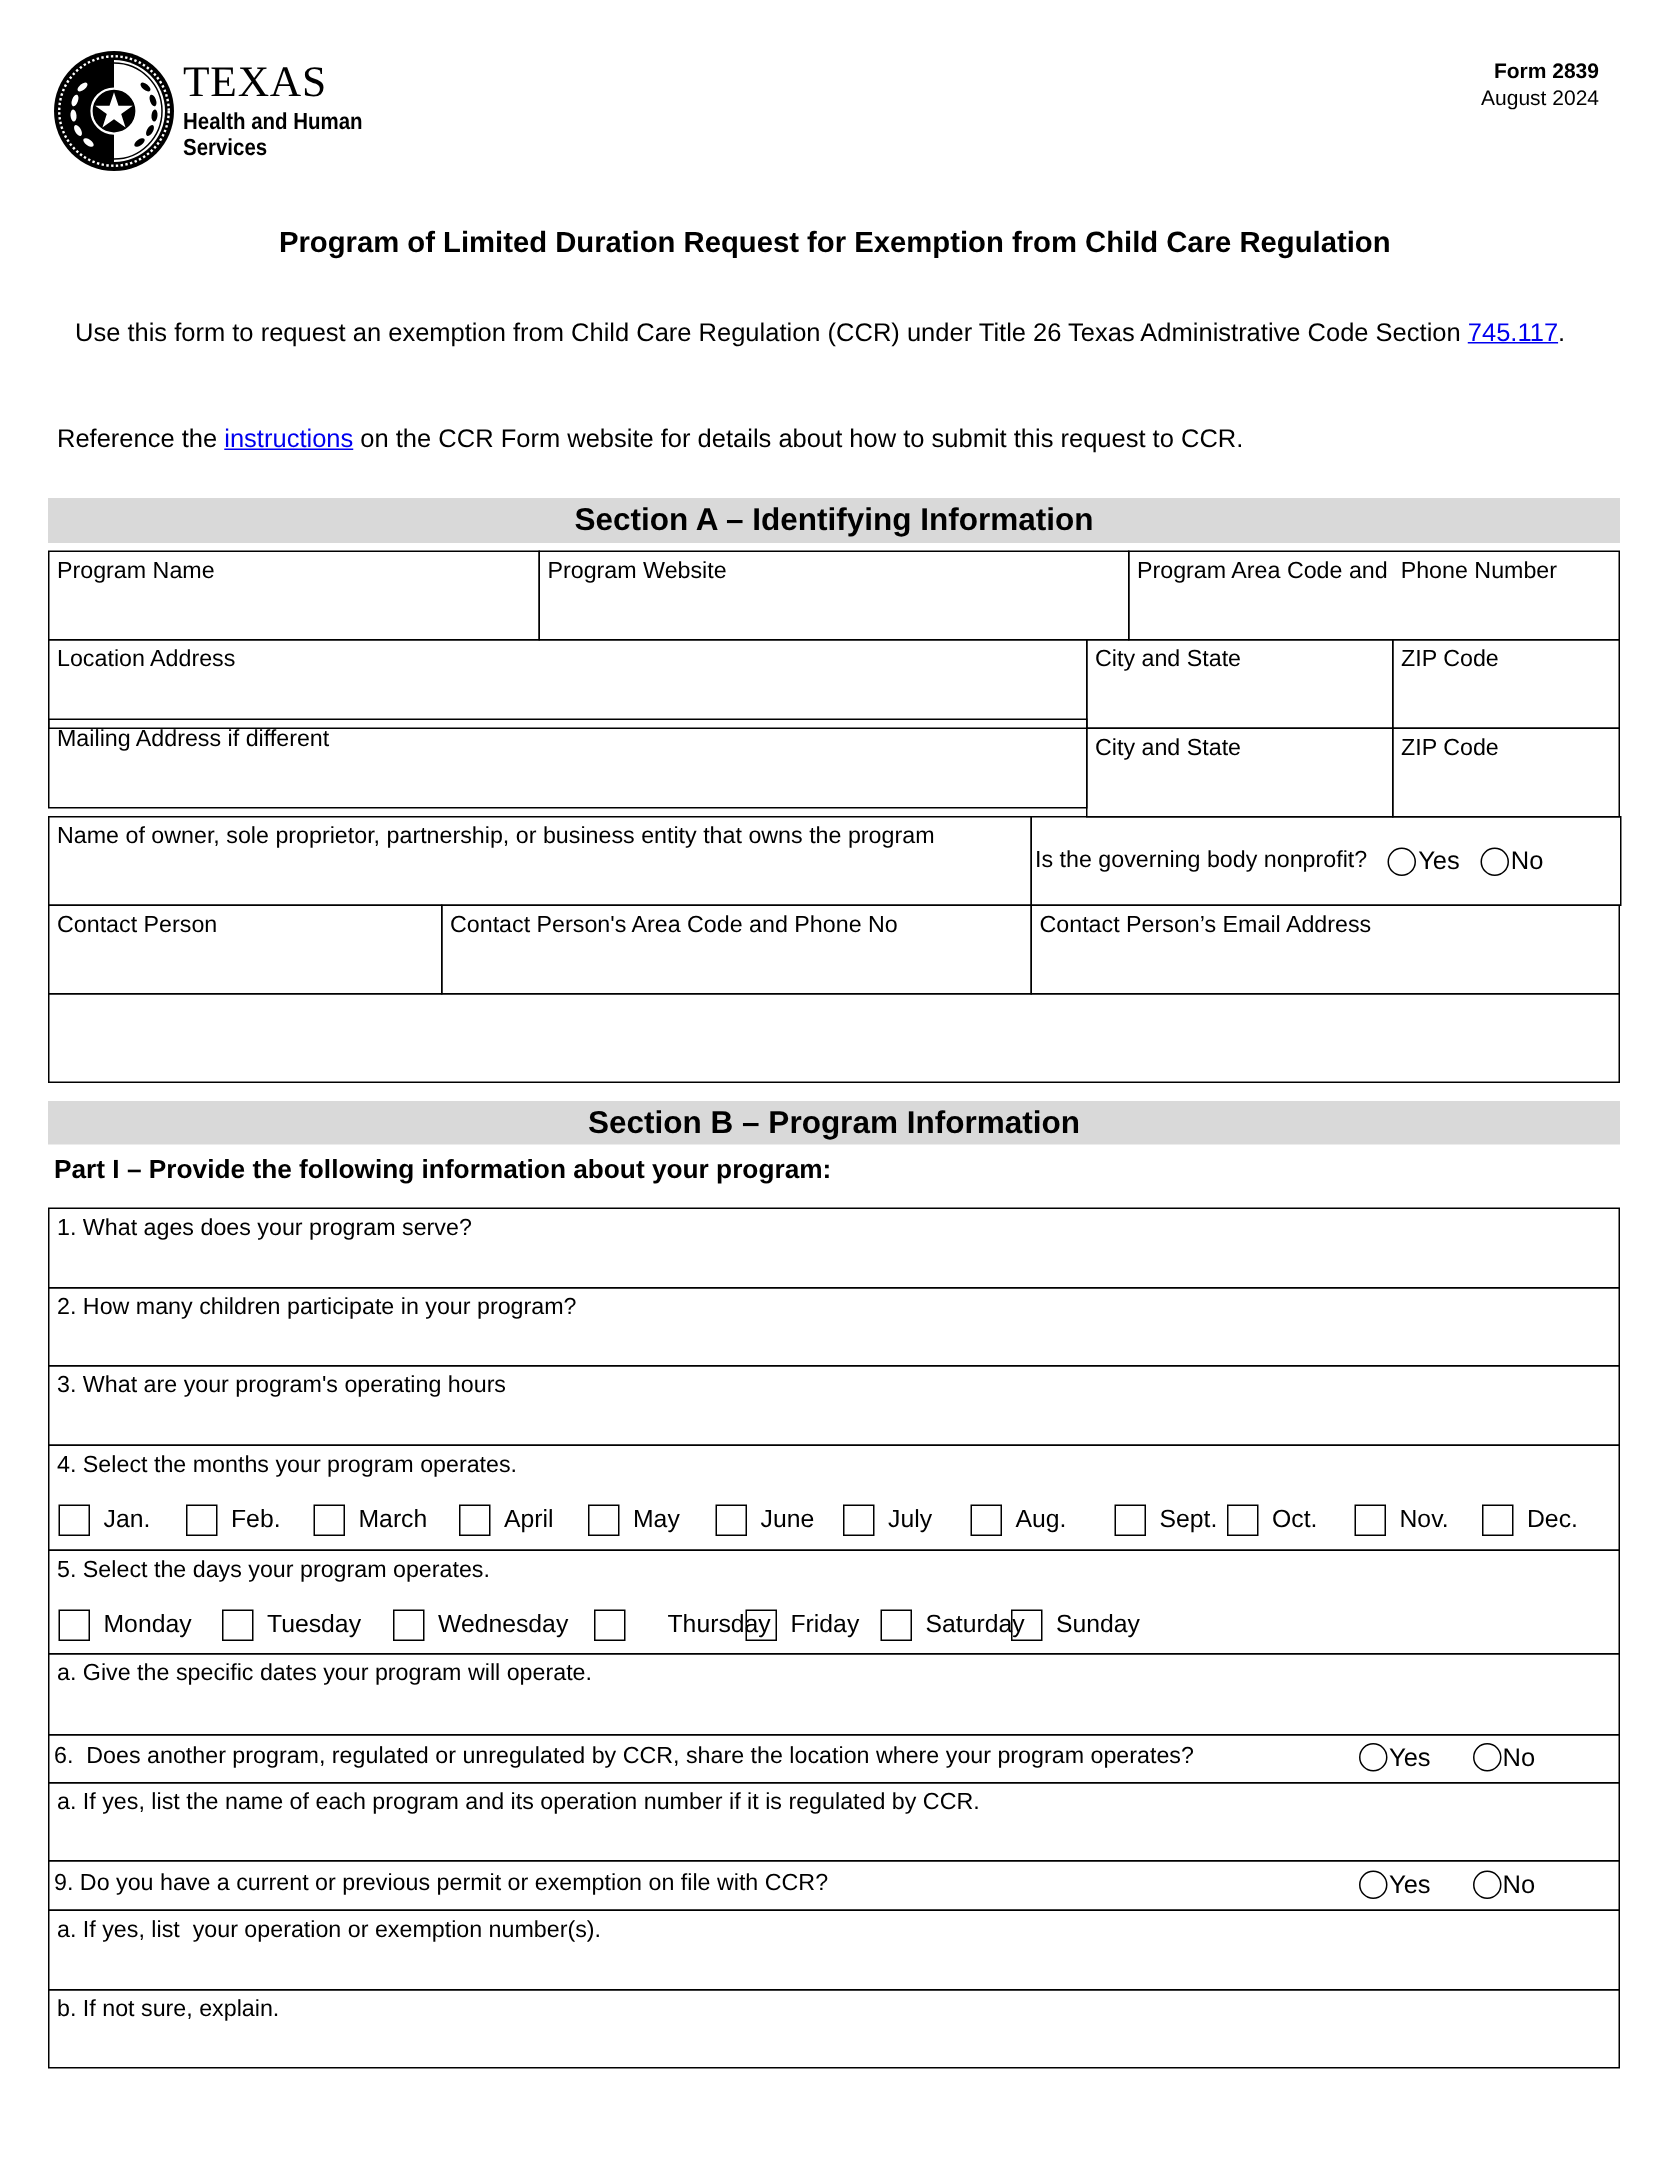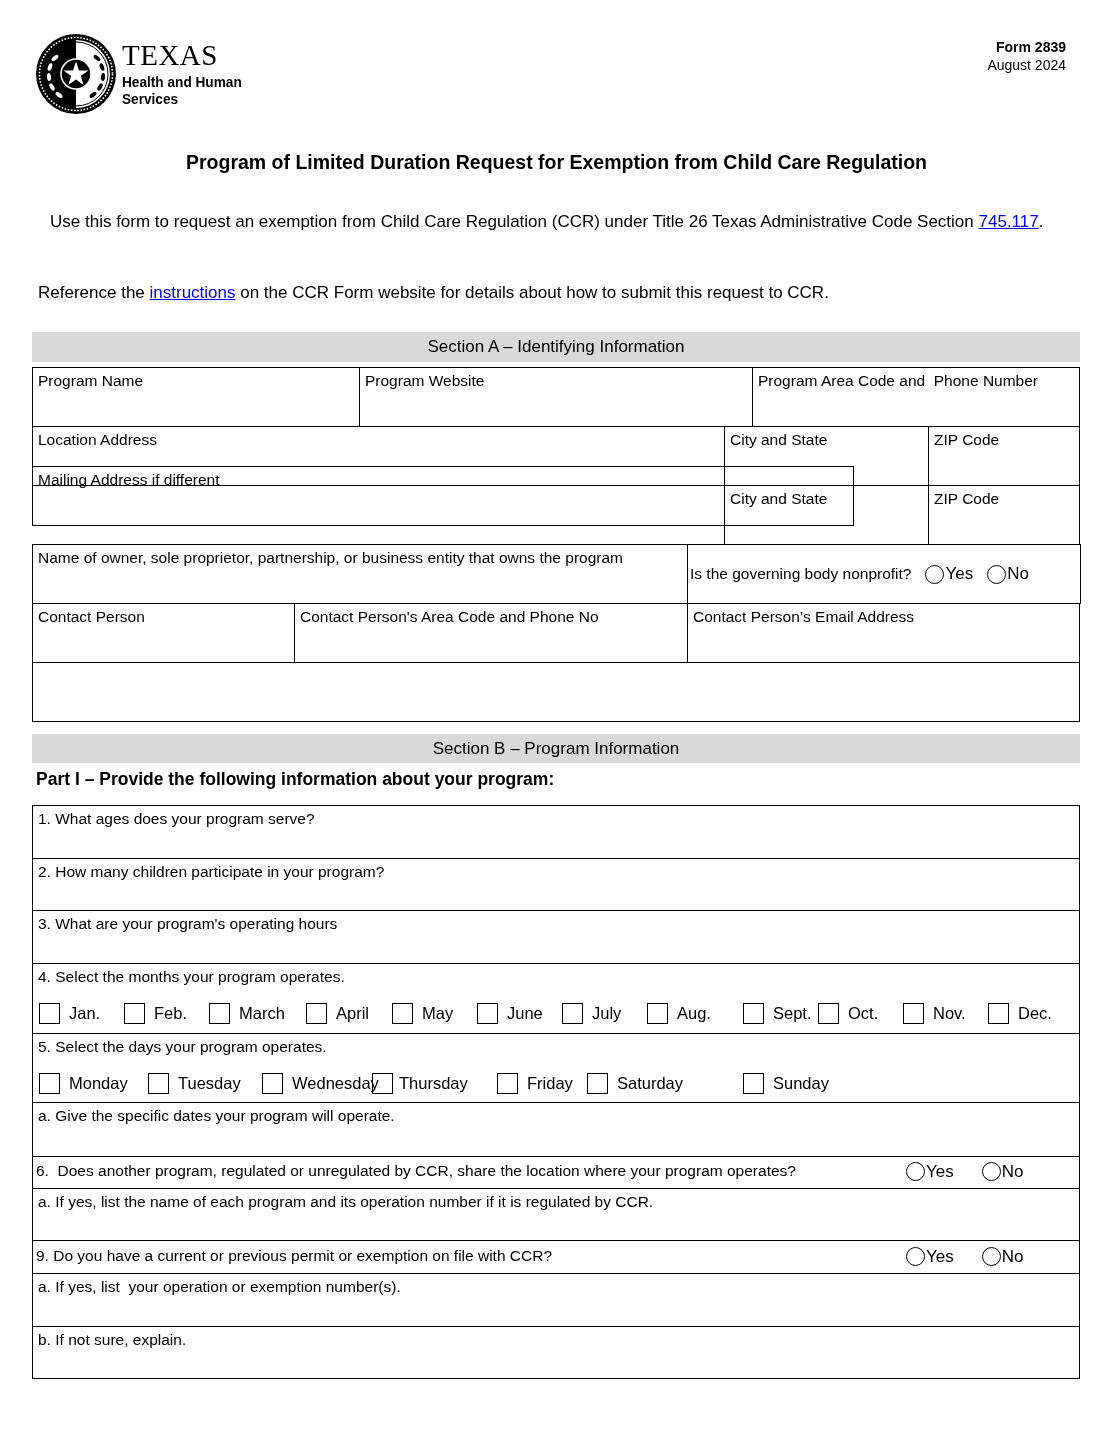--- a/index.html
+++ b/index.html
@@ -16,21 +16,21 @@
   .form-id { right: 47px; top: 38px; text-align: right; font-size: 14px; line-height: 18px; }
   .form-id .num { font-weight: bold; }
 
   .title { left: 0; width: 1113px; top: 151px; text-align: center; font-weight: bold; font-size: 19.5px; }
 
   .intro { left: 50px; top: 211px; width: 1000px; font-size: 17px; line-height: 22px; }
   .intro2 { left: 38px; top: 282px; width: 1000px; font-size: 17px; line-height: 22px; }
   a.link { color: #0000ee; text-decoration: underline; }
 
   
-  .section-hdr { left: 32px; width: 1048px; height: 30px; background: #d9d9d9; text-align: center; font-weight: normal; font-size: 17px; line-height: 30px; }
+  .section-hdr { left: 32px; width: 1048px; height: 30px; background: #d9d9d9; text-align: center; font-weight: bold; font-size: 21px; line-height: 30px; }
 
   
   .cell { position: absolute; border: 1px solid #000; font-size: 15.5px; padding: 4px 5px; line-height: 18px; }
   .cell .lbl { display: block; }
   .cell input.field { position: absolute; left: 4px; right: 4px; bottom: 4px; height: 22px; border: none; background: transparent; outline: none; font-family: "Liberation Sans", sans-serif; font-size: 15px; }
 
   .radio { display: inline-block; width: 19px; height: 19px; border: 1px solid #000; border-radius: 50%; vertical-align: middle; margin-right: 1px; }
   .radio-group { display: inline-flex; align-items: center; font-size: 17px; }
   .radio-group .opt { display: inline-flex; align-items: center; margin-right: 14px; cursor: pointer; }
 
@@ -110,21 +110,21 @@
 </div>
 <div class="cell" style="left:724px;top:426px;width:205px;height:60px;">
   <span class="lbl">City and State</span>
   <input class="field" style="">
 </div>
 <div class="cell" style="left:928px;top:426px;width:152px;height:60px;">
   <span class="lbl">ZIP Code</span>
   <input class="field" style="">
 </div>
 
-<div class="cell" style="left:32px;top:466px;width:822px;height:60px;">
+<div class="cell" style="left:32px;top:479px;width:693px;height:60px;">
   <span class="lbl">Mailing Address if different</span>
   <input class="field" style="">
 </div>
 <div class="cell" style="left:724px;top:485px;width:205px;height:60px;">
   <span class="lbl">City and State</span>
   <input class="field" style="">
 </div>
 <div class="cell" style="left:928px;top:485px;width:152px;height:60px;">
   <span class="lbl">ZIP Code</span>
   <input class="field" style="">
@@ -244,33 +244,33 @@
       <span>Monday</span>
     </label>
   <label class="chk-item" style="left:148px;">
       <span class="chk"></span>
       <span>Tuesday</span>
     </label>
   <label class="chk-item" style="left:262px;">
       <span class="chk"></span>
       <span>Wednesday</span>
     </label>
-  <label class="chk-item" style="left:372px;">
+  <label class="chk-item" style="left:396px;gap:22px;">
       <span class="chk" style="margin-right:6px"></span>
       <span>Thursday</span>
     </label>
   <label class="chk-item" style="left:497px;">
       <span class="chk"></span>
       <span>Friday</span>
     </label>
   <label class="chk-item" style="left:587px;">
       <span class="chk"></span>
       <span>Saturday</span>
     </label>
-  <label class="chk-item" style="left:731px;padding-left:12px;">
+  <label class="chk-item" style="left:662px;padding-left:12px;">
       <span class="chk"></span>
       <span>Sunday</span>
     </label>
 </div>
 
 <div class="cell" style="left:32px;top:1102px;width:1048px;height:55px;">
   <span class="lbl">a. Give the specific dates your program will operate.</span>
   <input class="field" style="">
 </div>
 

